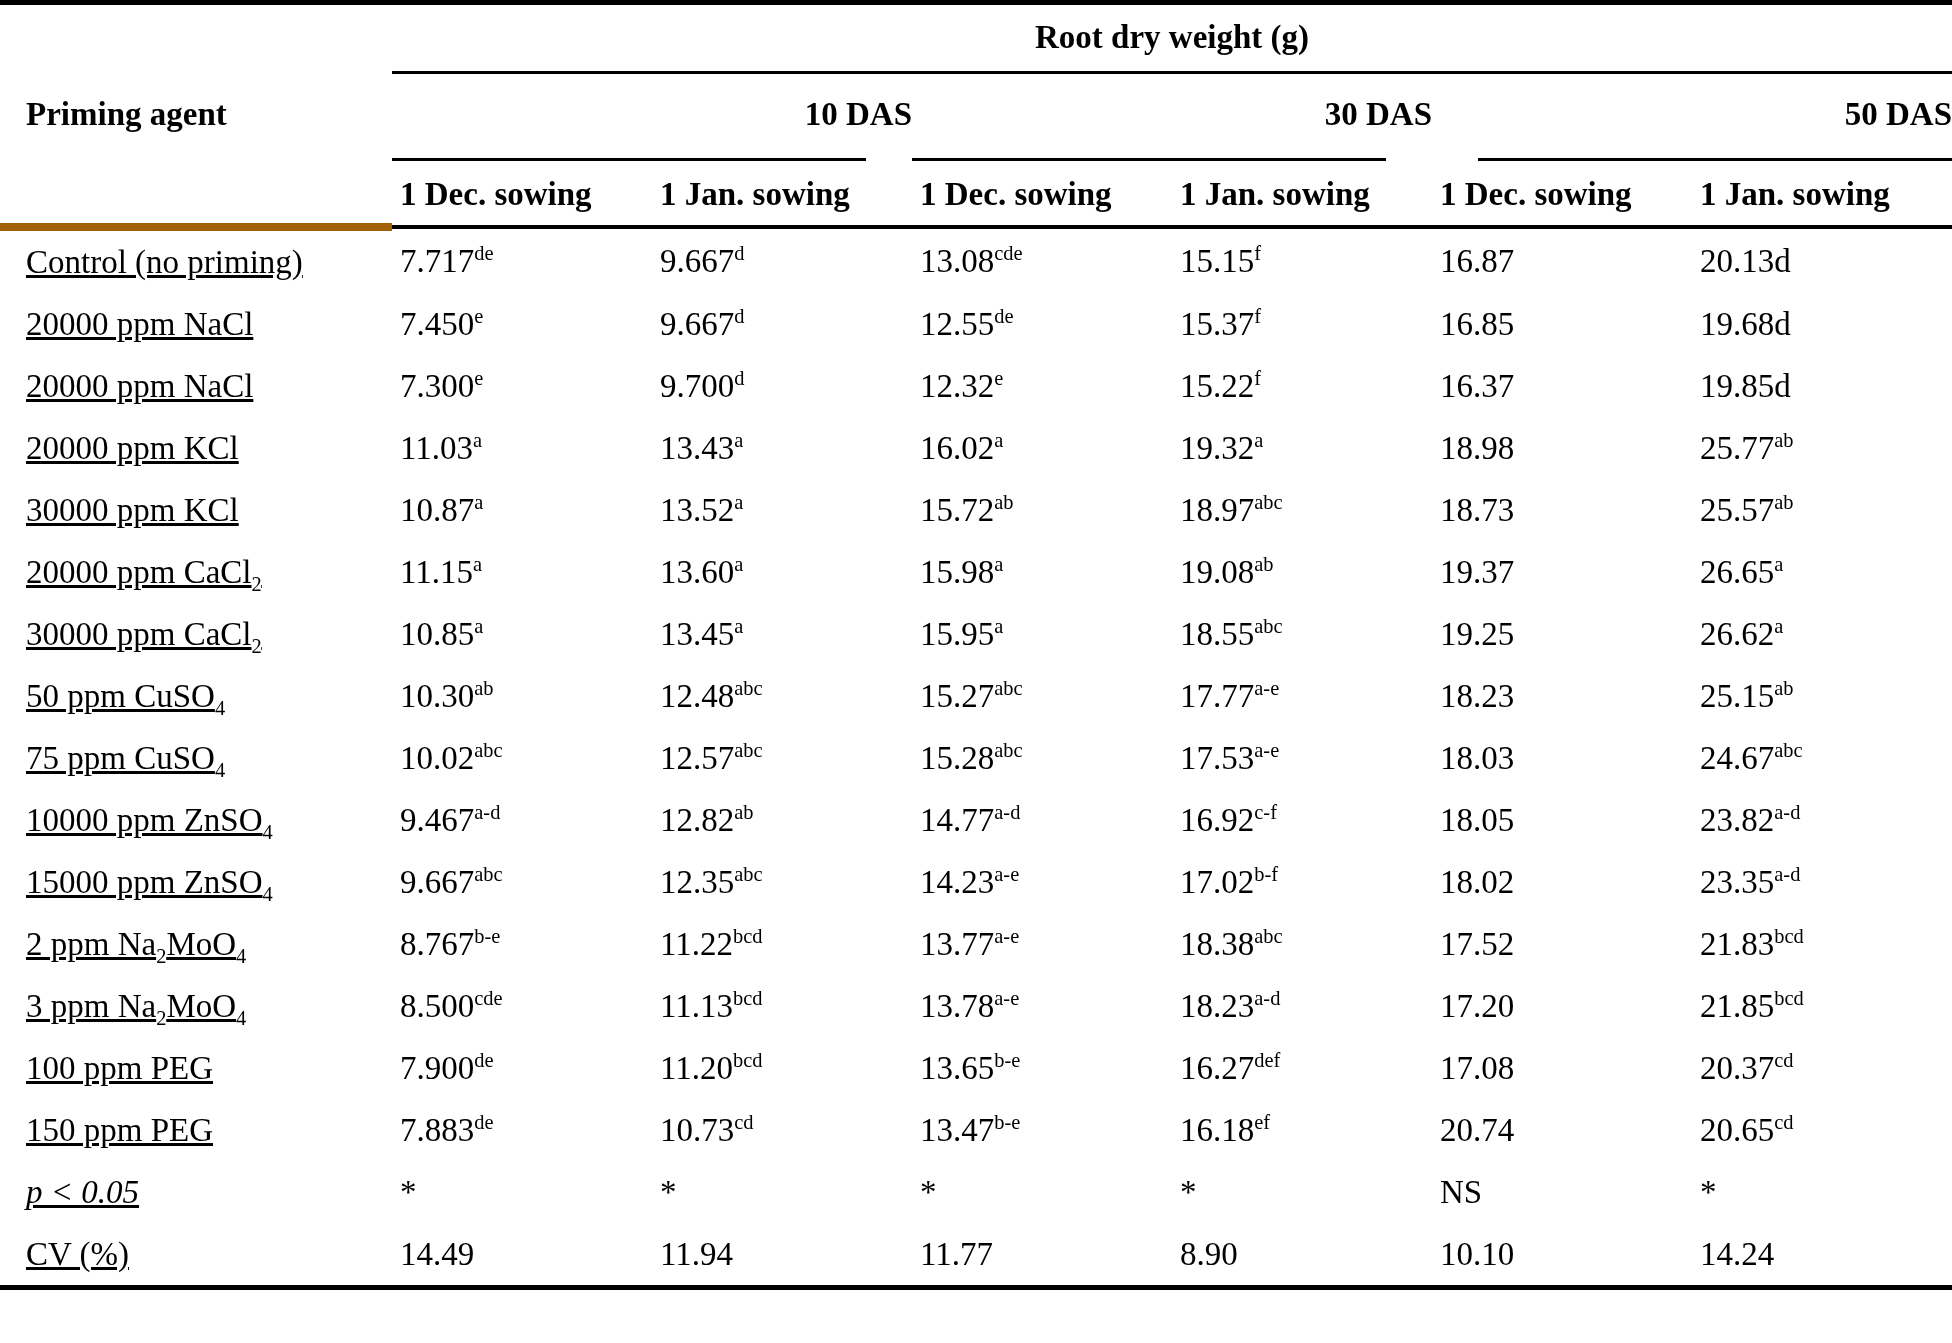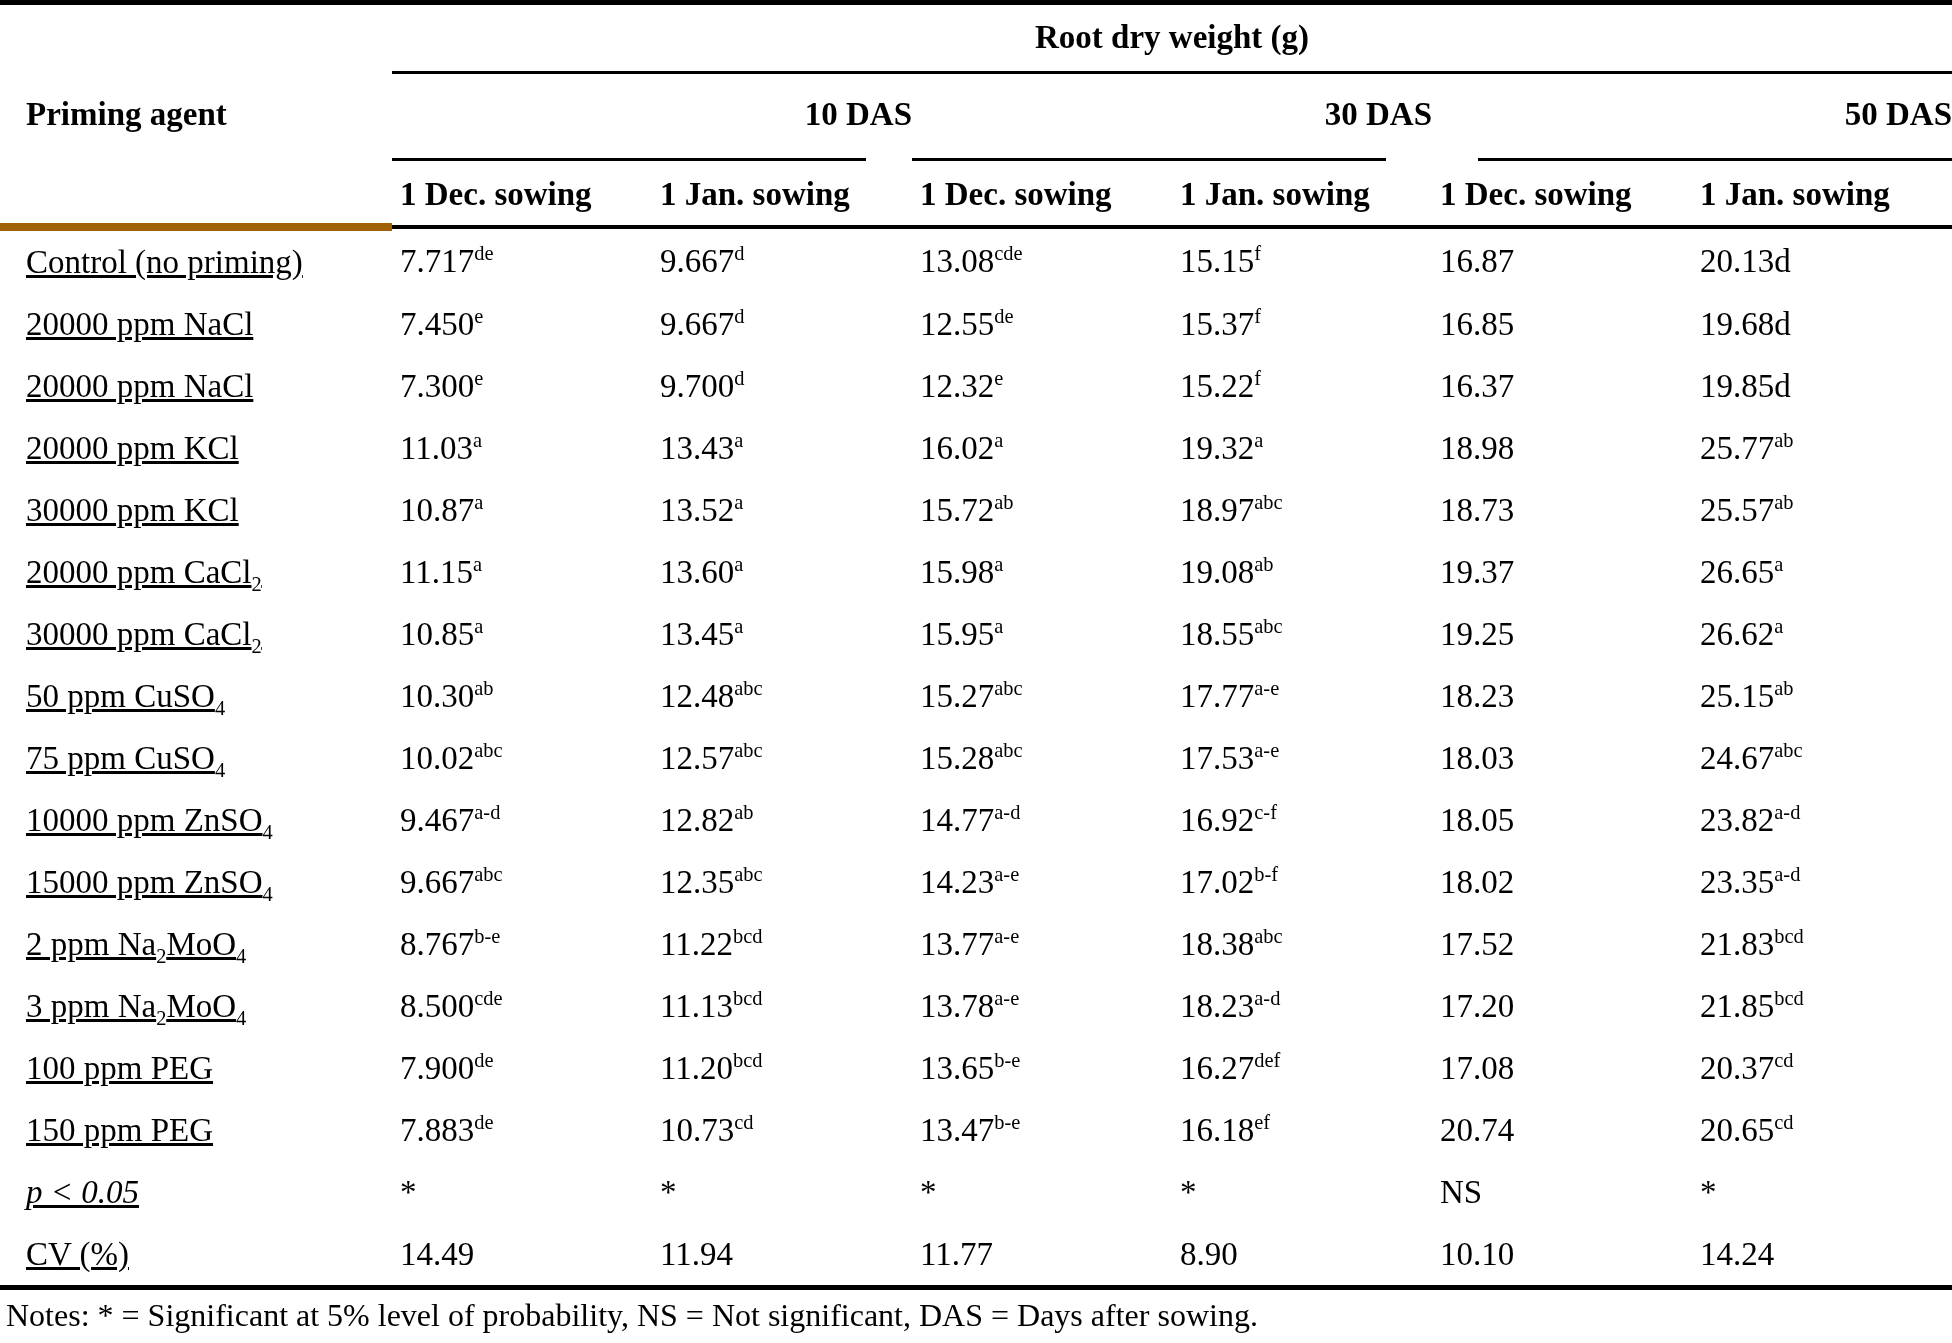--- a/index.html
+++ b/index.html
@@ -213,14 +213,13 @@
           <td class="agent">CV (%)</td>
           <td>14.49</td>
           <td>11.94</td>
           <td>11.77</td>
           <td>8.90</td>
           <td>10.10</td>
           <td>14.24</td>
         </tr>
       </tbody>
   </table>
-  <div class="footnote">Notes: * = Significant at 5% level of probability, NS = Not significant, DAS = Days after sowing.</div>
 </div>
 
 </body></html>

